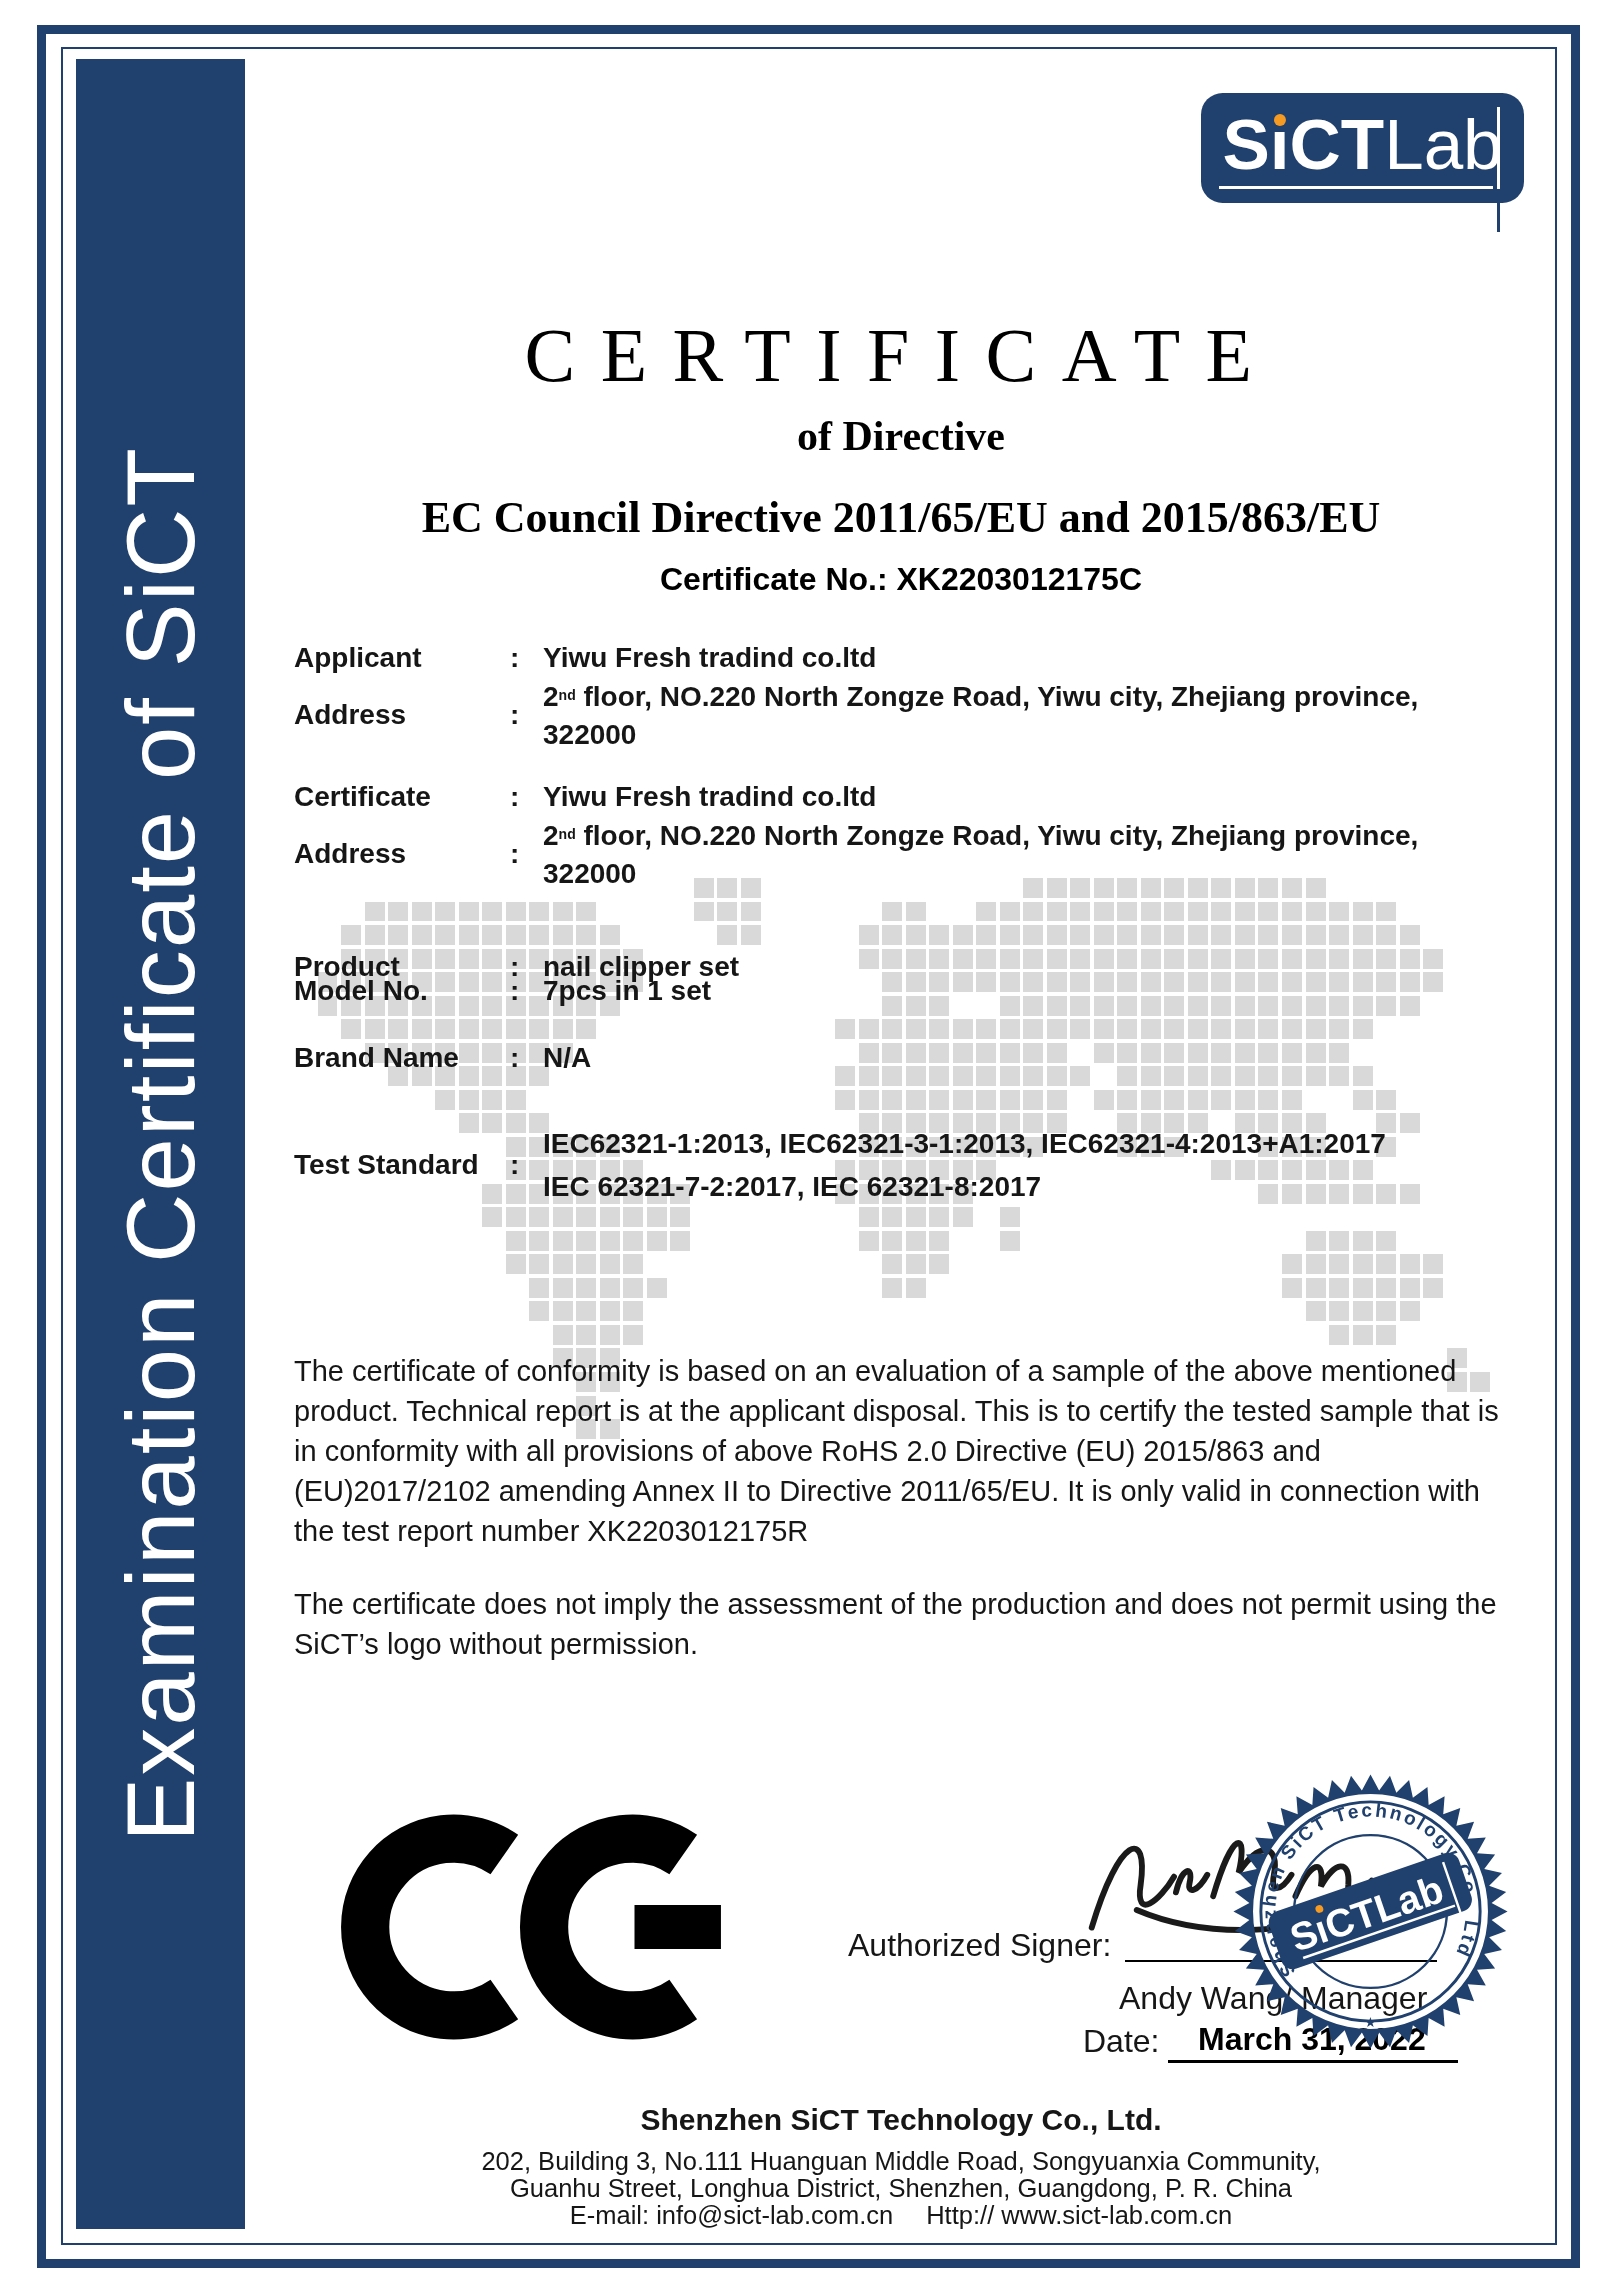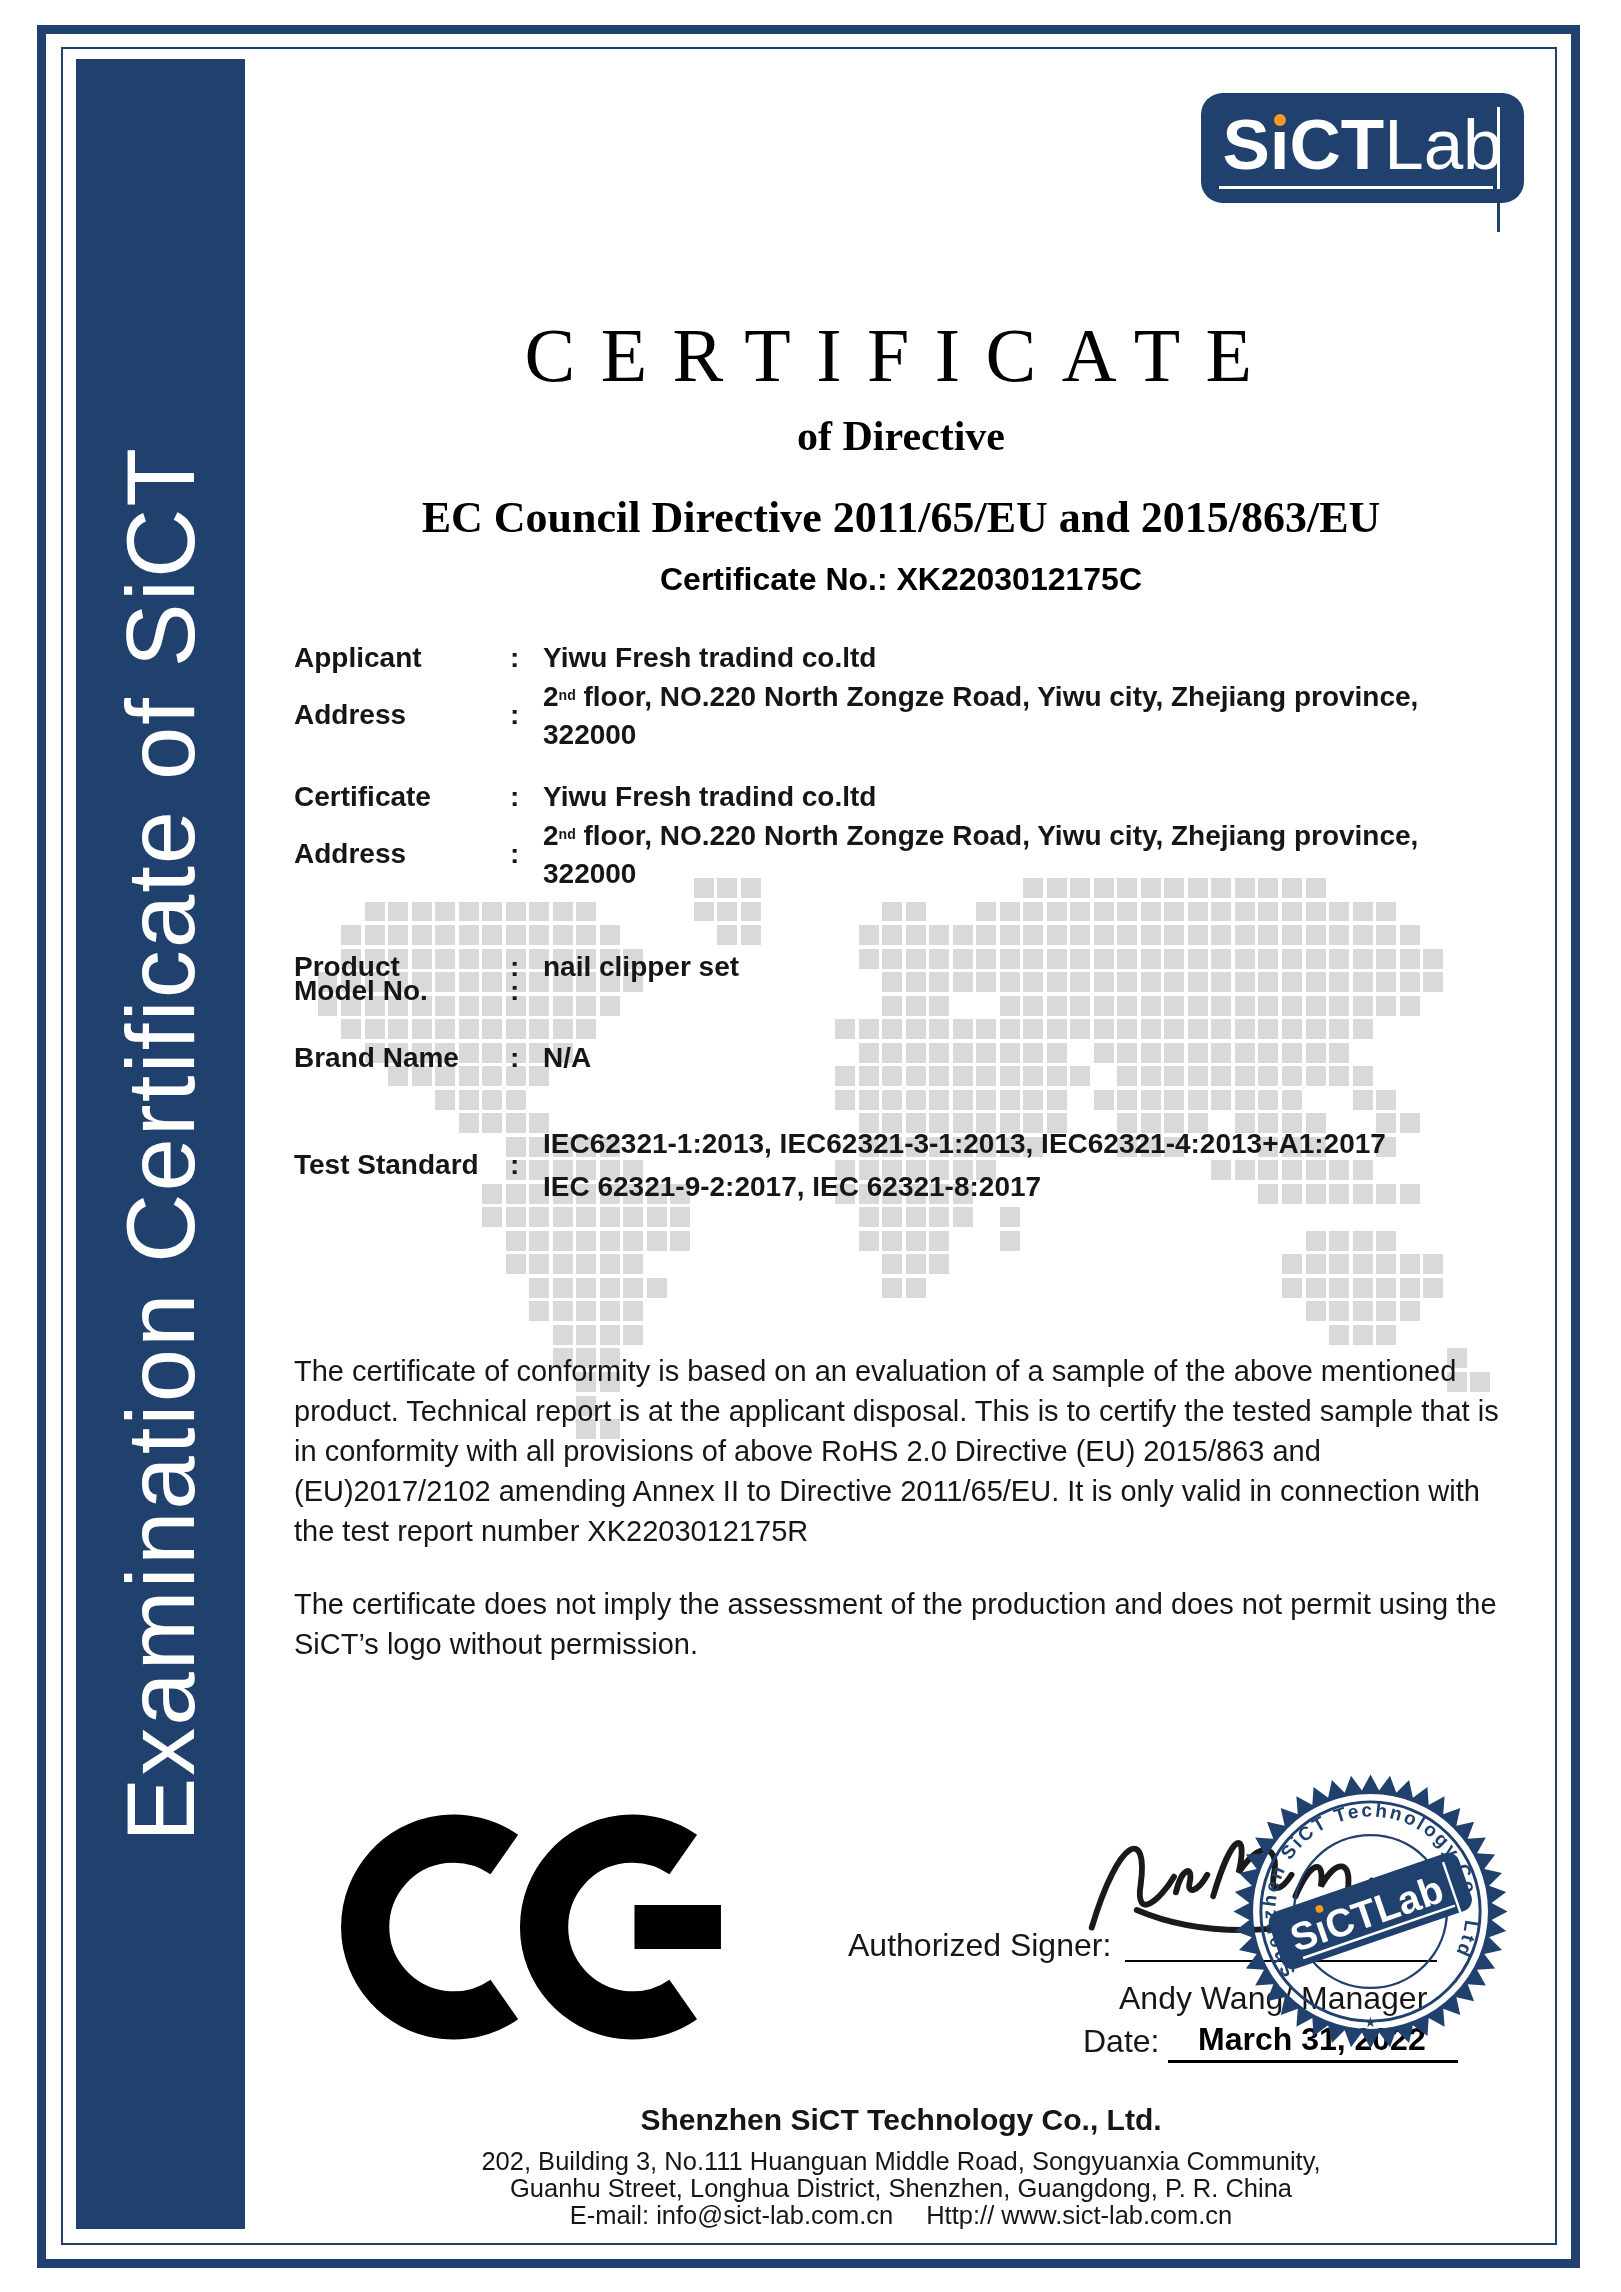--- a/index.html
+++ b/index.html
@@ -608,32 +608,33 @@
       <div class="f-value"><span>2</span><sup>nd</sup><span> floor, NO.220 North Zongze Road, Yiwu city, Zhejiang province, 322000</span></div>
     </div>
     <div class="field-row" style="top:948px">
       <div class="f-label">Product</div>
       <div class="f-colon">:</div>
       <div class="f-value">nail clipper set</div>
     </div>
     <div class="field-row" style="top:972px">
       <div class="f-label">Model No.</div>
       <div class="f-colon">:</div>
+      <div class="f-value">7pcs in 1 set</div>
     </div>
     <div class="field-row" style="top:1039px">
       <div class="f-label">Brand Name</div>
       <div class="f-colon">:</div>
       <div class="f-value">N/A</div>
     </div>
     <div class="field-row mid" style="top:1122px">
       <div class="f-label">Test Standard</div>
       <div class="f-colon">:</div>
       <div class="f-value">
         <div class="ts-line">IEC62321-1:2013, IEC62321-3-1:2013, IEC62321-4:2013+A1:2017</div>
-        <div class="ts-line">IEC 62321-9-2:2017, IEC 62321-8:2017</div>
+        <div class="ts-line">IEC 62321-7-2:2017, IEC 62321-8:2017</div>
       </div>
     </div>
 
     <div class="para" style="top:1351px">The certificate of conformity is based on an evaluation of a sample of the above mentioned product. Technical report is at the applicant disposal. This is to certify the tested sample that is in conformity with all provisions of above RoHS 2.0 Directive (EU) 2015/863 and (EU)2017/2102 amending Annex II to Directive 2011/65/EU. It is only valid in connection with the test report number XK2203012175R</div>
     <div class="para" style="top:1584px">The certificate does not imply the assessment of the production and does not permit using the SiCT’s logo without permission.</div>
 
     <svg style="position:absolute;left:341px;top:1796px" width="392" height="262" viewBox="0 0 390 260">
       <path d="M162.5,57.9 A88,88 0 1 0 162.5,202.1" fill="none" stroke="#000" stroke-width="48"></path>
       <path d="M340.5,57.9 A88,88 0 1 0 340.5,202.1" fill="none" stroke="#000" stroke-width="48"></path>
       <path d="M292,130 H378" fill="none" stroke="#000" stroke-width="44"></path>

